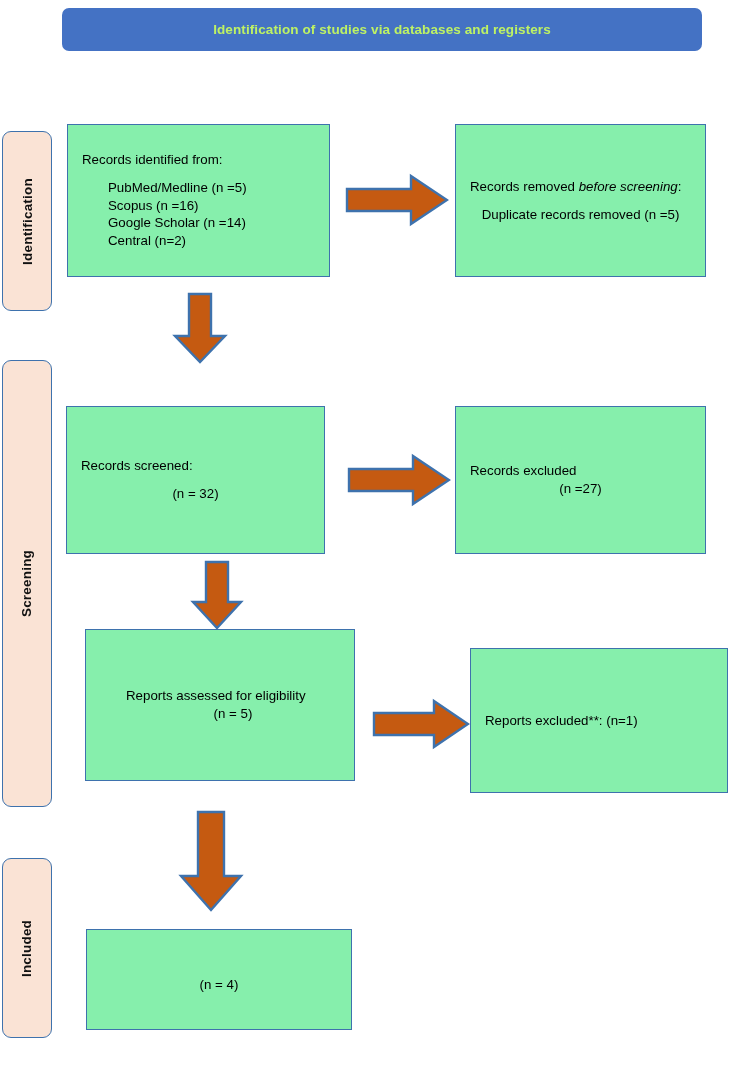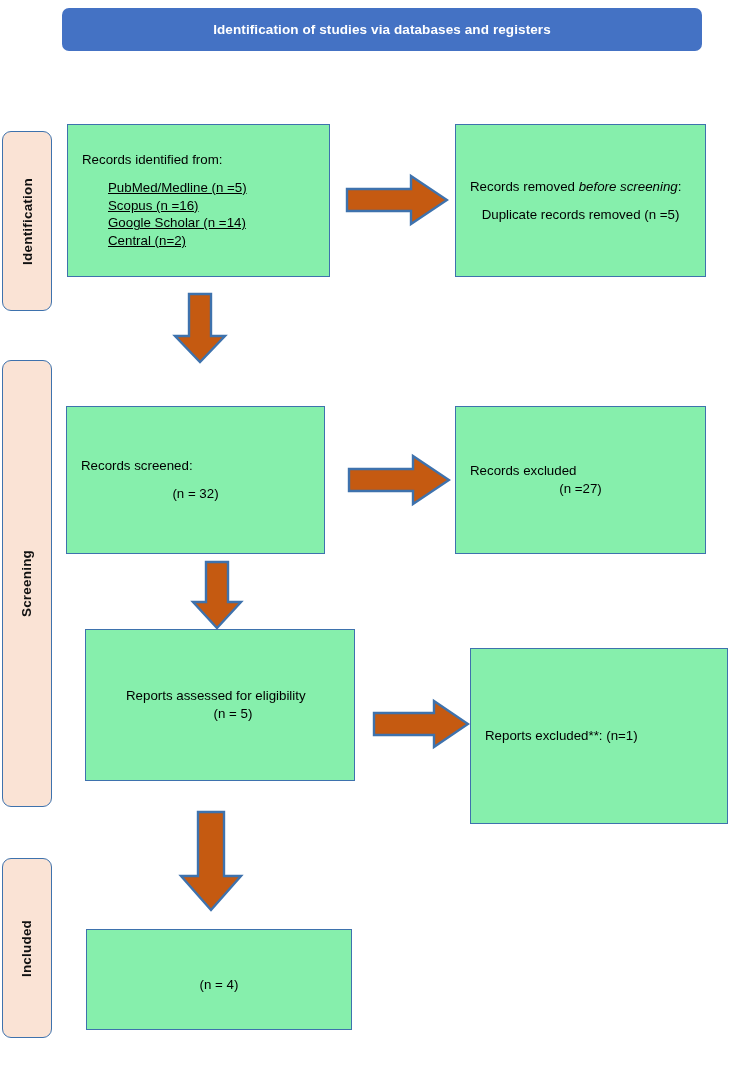--- a/index.html
+++ b/index.html
@@ -30,21 +30,21 @@
     background: #4472C4;
     border-radius: 7px;
     display: flex;
     align-items: center;
     justify-content: center;
     box-sizing: border-box;
   }
   .header-banner .title {
     font-size: 13.5px;
     font-weight: bold;
-    color: #ffffff;
+    color: #bef264;
     letter-spacing: 0.1px;
   }
 
   
   .stage {
     position: absolute;
     left: 2px;
     width: 50px;
     background: #FAE3D5;
     border: 1.6px solid #3E72AD;
@@ -77,32 +77,31 @@
     line-height: 1.33;
     display: flex;
     flex-direction: column;
     justify-content: center;
   }
   .fbox .line-left   { text-align: left; }
   .fbox .line-center { text-align: center; }
   .fbox .indent {
     padding-left: 26px;
     text-align: left;
-    text-decoration: underline;
   }
   .fbox .gap-sm { height: 10px; }
   .ital { font-style: italic; }
 
   
   .box-identified   { left: 67px;  top: 124px; width: 263px; height: 153px; }
   .box-removed      { left: 455px; top: 124px; width: 251px; height: 153px; }
   .box-screened     { left: 66px;  top: 406px; width: 259px; height: 148px; }
   .box-excluded     { left: 455px; top: 406px; width: 251px; height: 148px; }
   .box-eligibility  { left: 85px;  top: 629px; width: 270px; height: 152px; padding-left: 40px; }
-  .box-rep-excluded { left: 470px; top: 648px; width: 258px; height: 176px; }
+  .box-rep-excluded { left: 470px; top: 648px; width: 258px; height: 145px; }
   .box-included     { left: 86px;  top: 929px; width: 266px; height: 101px; }
 
   
   .arrow {
     position: absolute;
   }
   .arrow svg { display: block; }
 
   .arrow-h1 { left: 345px; top: 173px; }
   .arrow-h2 { left: 347px; top: 453px; }

